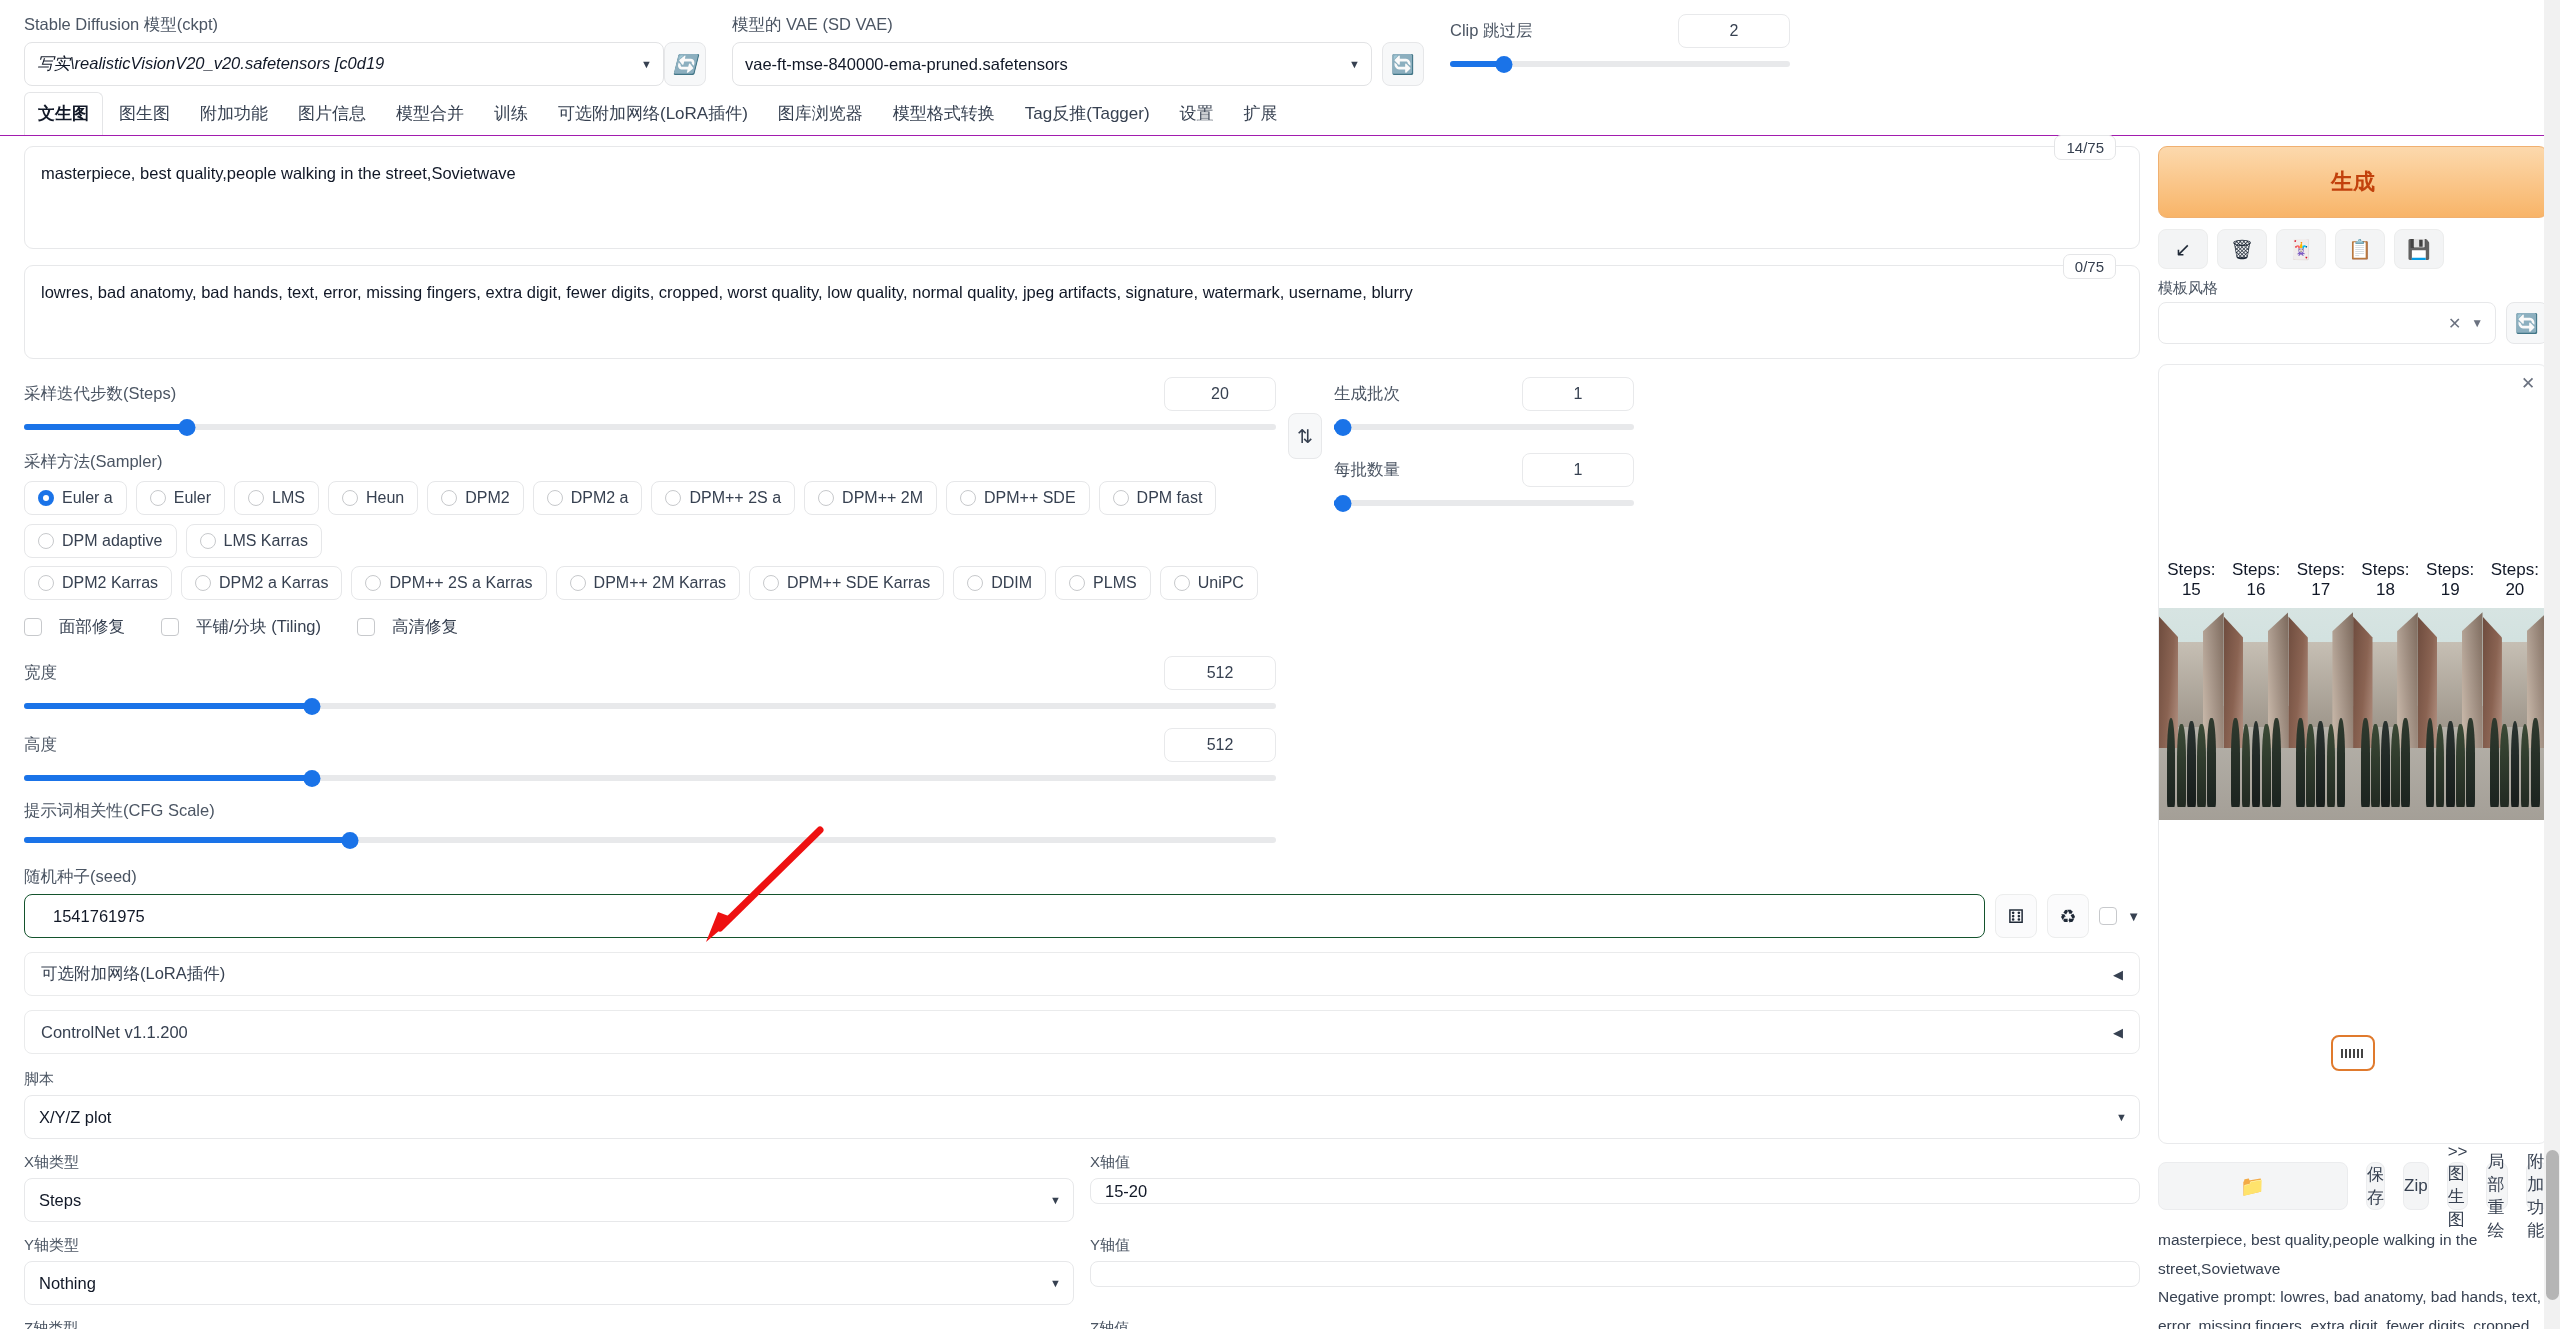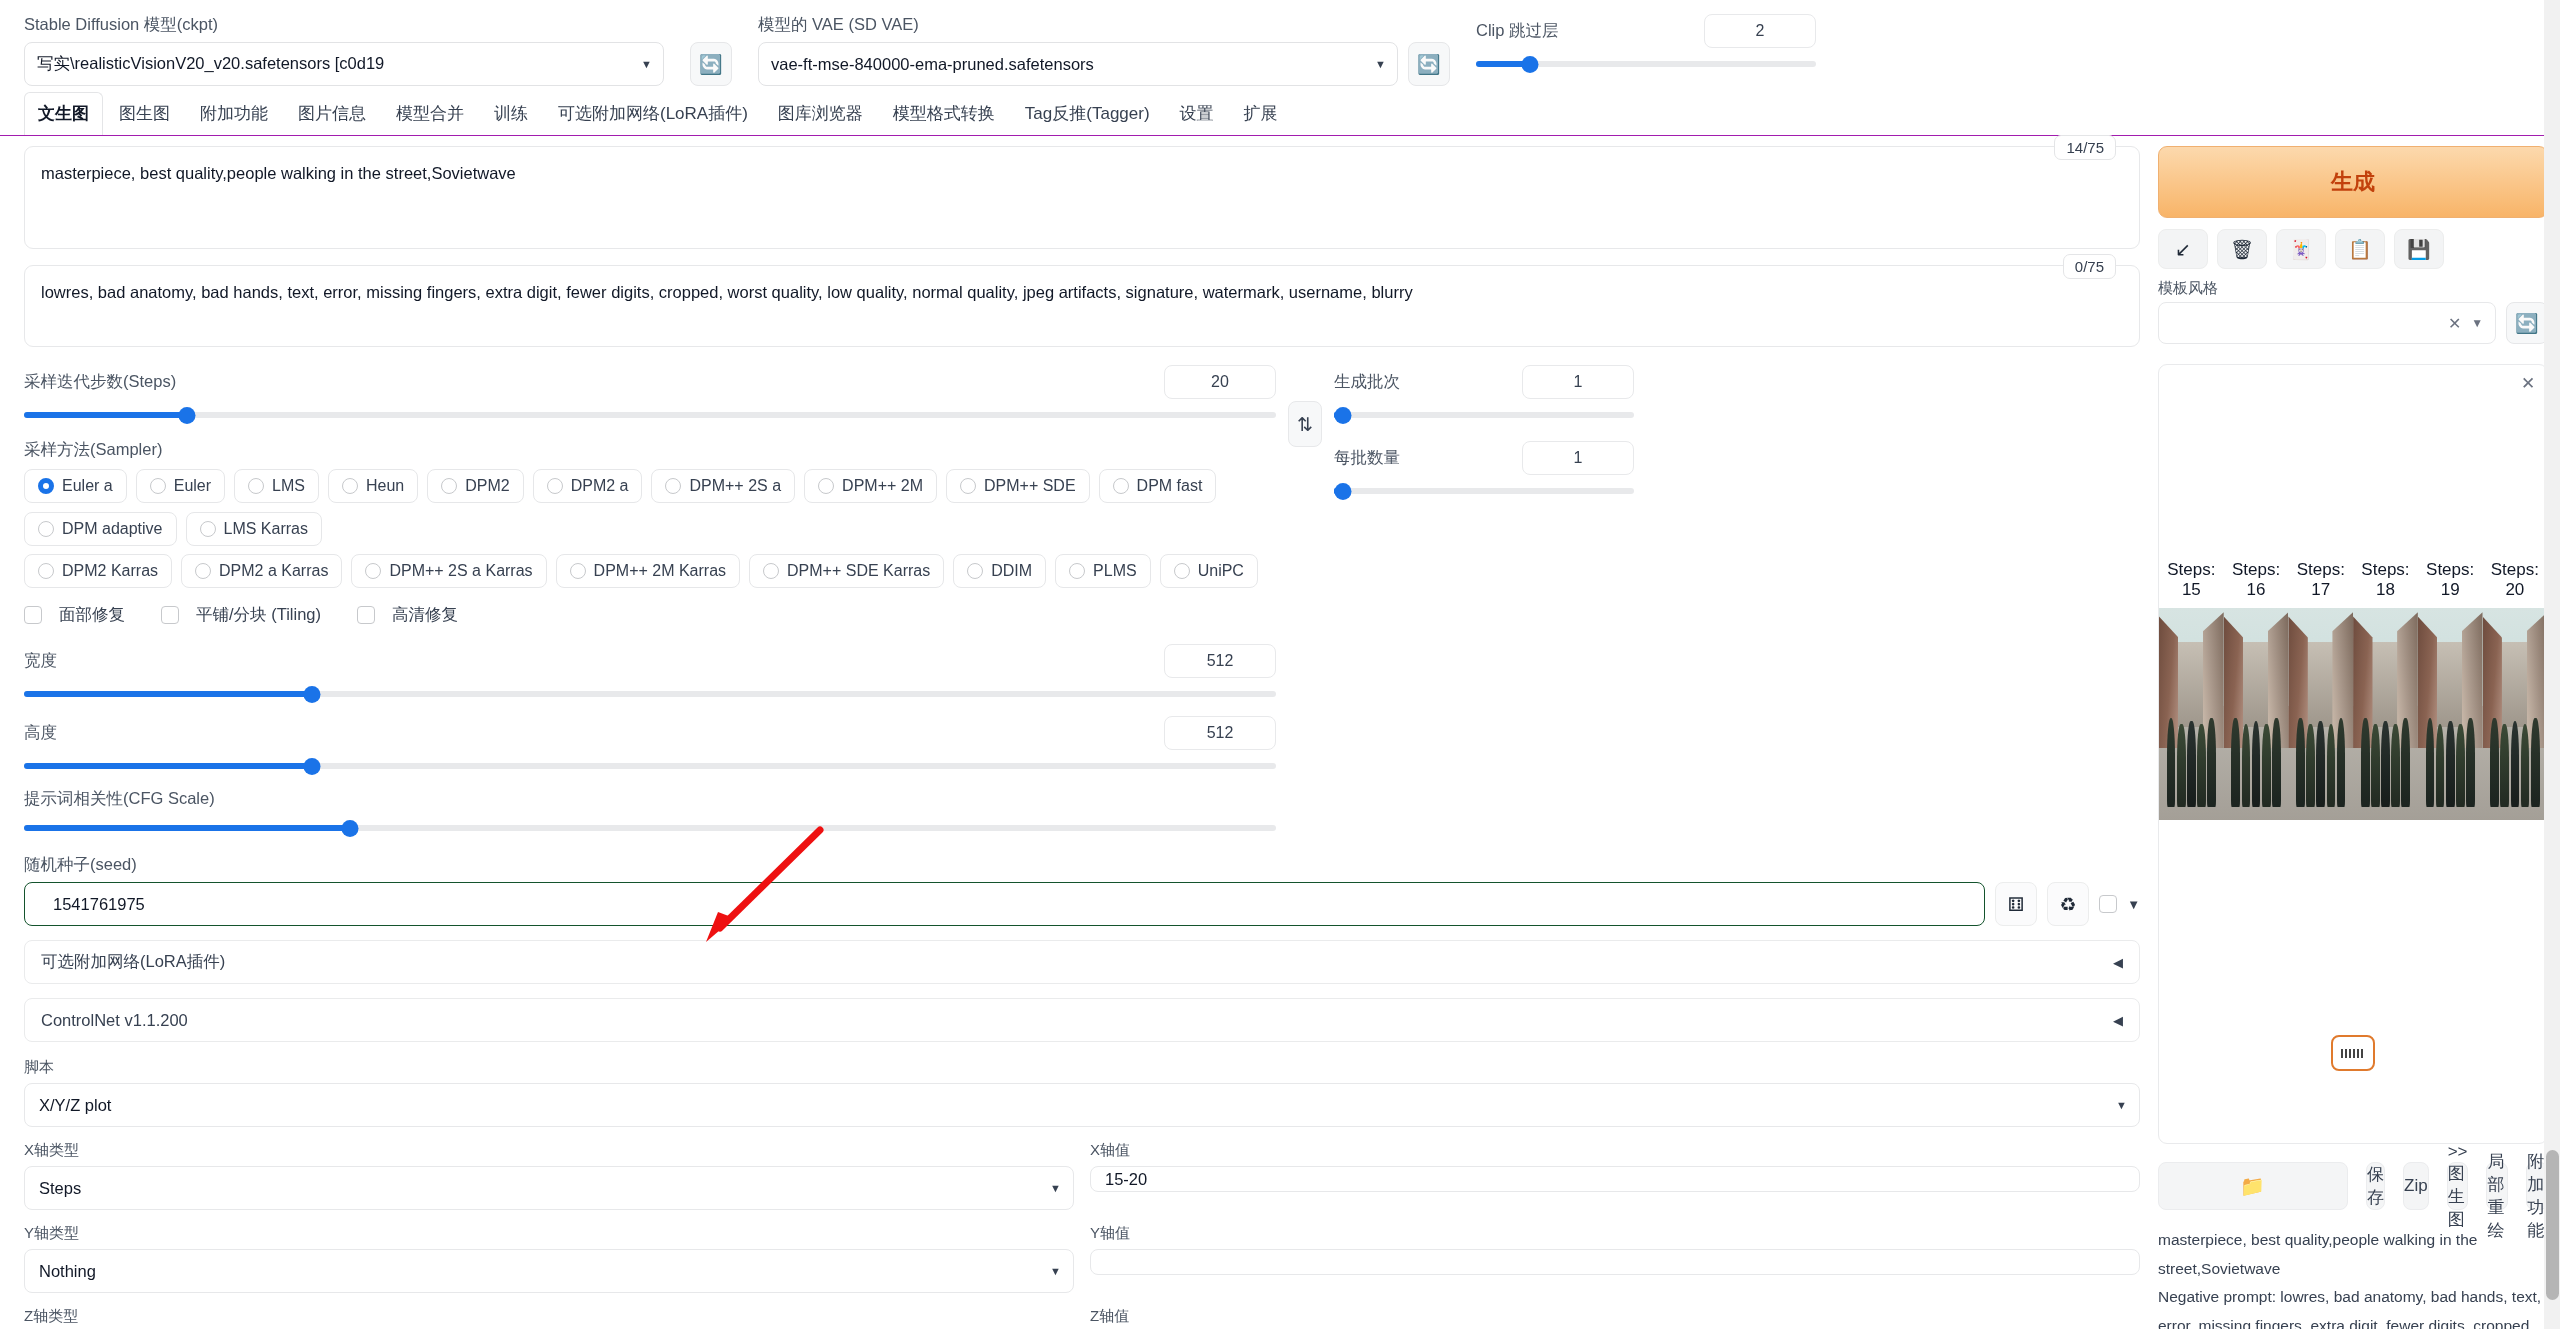--- a/index.html
+++ b/index.html
@@ -54,21 +54,21 @@
   .left { width: 2116px; }
   .right { width: 1232px; }
 
   
   .prompt-area { position: relative; }
   .prompt-box {
     width: 2116px; border: 1px solid #e7e8ea; border-radius: 9px; background: #fff;
     padding: 14px 16px; font-size: 16.5px; color: #111827; line-height: 1.5;
   }
   .prompt-box.pos { height: 103px; }
-  .prompt-box.neg { height: 82px; margin-top: 16px; }
+  .prompt-box.neg { height: 94px; margin-top: 16px; }
   .token-badge {
     position: absolute; right: 24px; background: #fff; border: 1px solid #e4e5e7; border-radius: 7px;
     padding: 3px 11px; font-size: 15px; color: #374151;
   }
 
   
   .params { margin-top: 18px; display: flex; gap: 0; }
   .col-a { width: 1252px; }
   .swap-col { width: 58px; display: flex; align-items: flex-start; justify-content: center; padding-top: 36px; }
   .swap-btn {
@@ -193,21 +193,21 @@
   .vthumb { position: absolute; right: 1px; top: 1150px; width: 13px; height: 150px; background: #b5b5b5; border-radius: 7px; }
 </style>
 </head>
 <body>
 
 <div class="app">
 
   <div class="topbar">
     <div>
       <div class="field-label">Stable Diffusion 模型(ckpt)</div>
-      <div style="display:flex;gap:26px;align-items:center;">
+      <div style="display:flex;gap:0;align-items:center;font-style:italic;">
         <div class="ddl" style="width:640px;">
           <div class="select-box">写实\realisticVisionV20_v20.safetensors [c0d19</div>
           <span class="caret">▼</span>
         </div>
         <div class="refresh-btn">
           <span class="refresh-glyph">🔄</span>
         </div>
       </div>
     </div>
 

